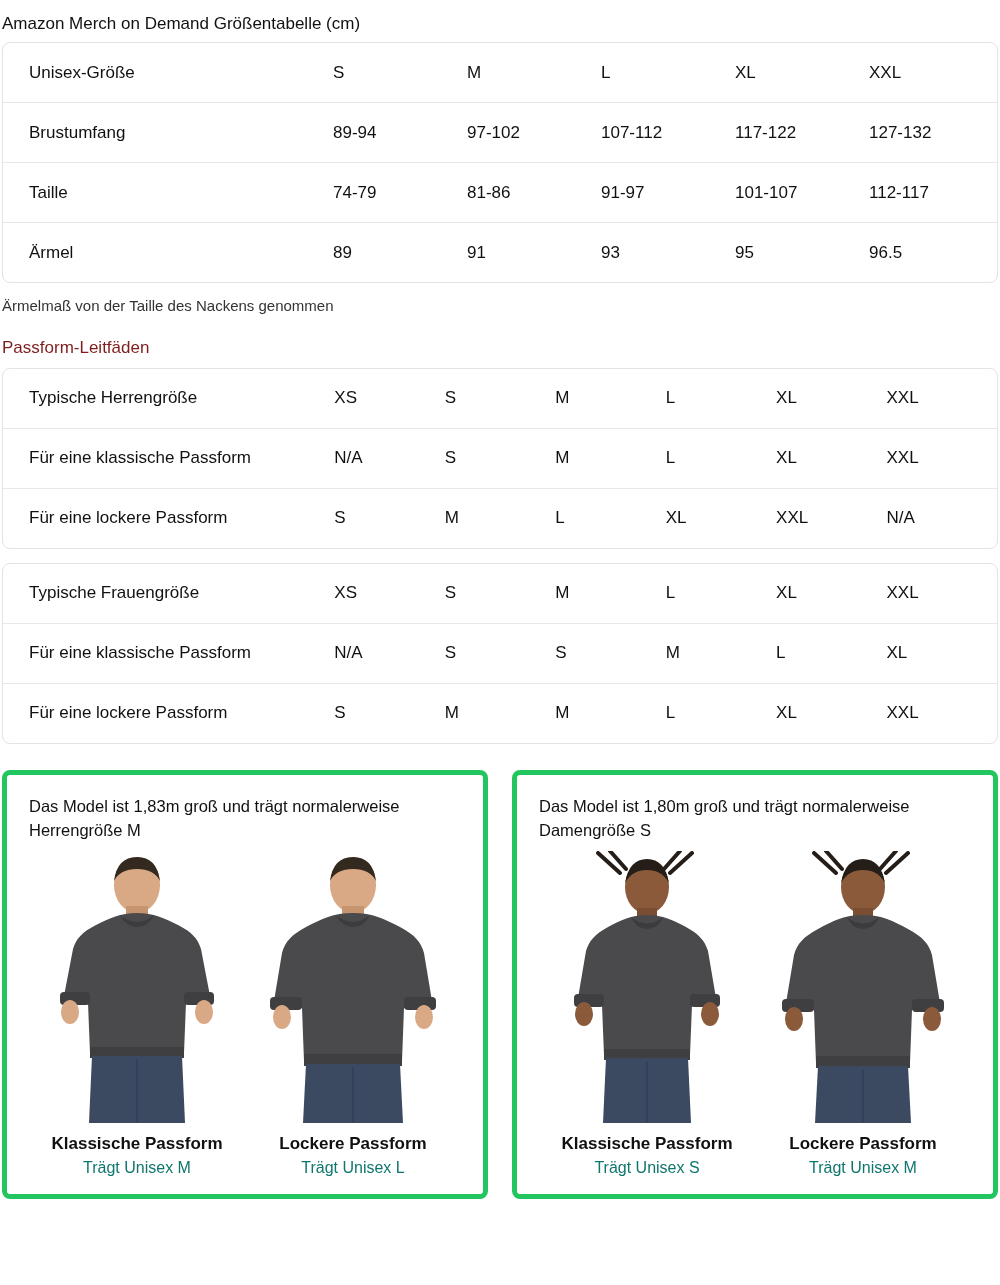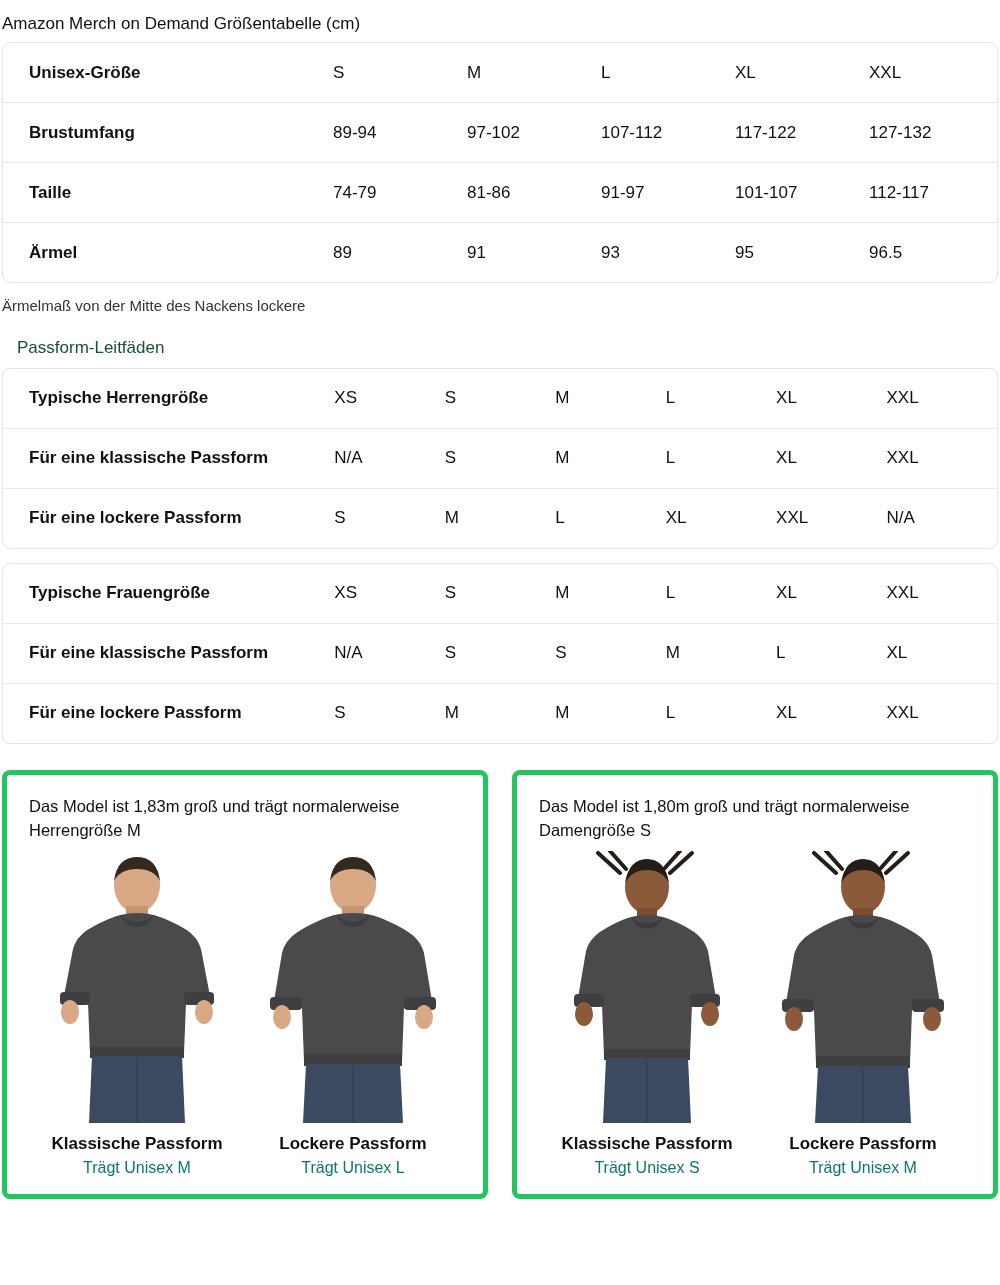--- a/index.html
+++ b/index.html
@@ -44,21 +44,21 @@
     border-top: 1px solid #e8e8e8;
   }
   table.sz td {
     padding: 0;
     height: 59px;
     vertical-align: middle;
     font-size: 17px;
     color: #111;
   }
   table.sz td.lbl {
-    font-weight: bold;
+    font-weight: normal;
     padding-left: 26px;
     white-space: nowrap;
   }
   table.sz td.val {
     font-weight: normal;
   }
 
   
   .main-table col.c0 { width: 330px; }
   .main-table col.cx { width: 134px; }
@@ -68,23 +68,22 @@
   .fit-table col.cx { width: 110px; }
 
   .note {
     font-size: 15px;
     color: #333;
     padding: 13px 0 0 2px;
     line-height: 1.3;
   }
   .section-title {
     font-size: 17px;
-    color: #14532d;
+    color: #7f1d1d;
     padding: 22px 0 10px 2px;
-    margin-left: 15px;
   }
   .gap { height: 14px; }
 
   
   .models {
     display: flex;
     gap: 24px;
     margin: 26px 2px 0 2px;
   }
   .model-card {
@@ -184,21 +183,21 @@
           <td class="val">89</td>
           <td class="val">91</td>
           <td class="val">93</td>
           <td class="val">95</td>
           <td class="val">96.5</td>
         </tr>
       </tbody>
     </table>
   </div>
 
-  <div class="note">Ärmelmaß von der Mitte des Nackens lockere</div>
+  <div class="note">Ärmelmaß von der Taille des Nackens genommen</div>
 
   <div class="section-title">Passform-Leitfäden</div>
 
   <div class="table-card">
     <table class="sz fit-table">
       <colgroup>
         <col class="c0">
           <col class="cx">
           <col class="cx">
           <col class="cx">

